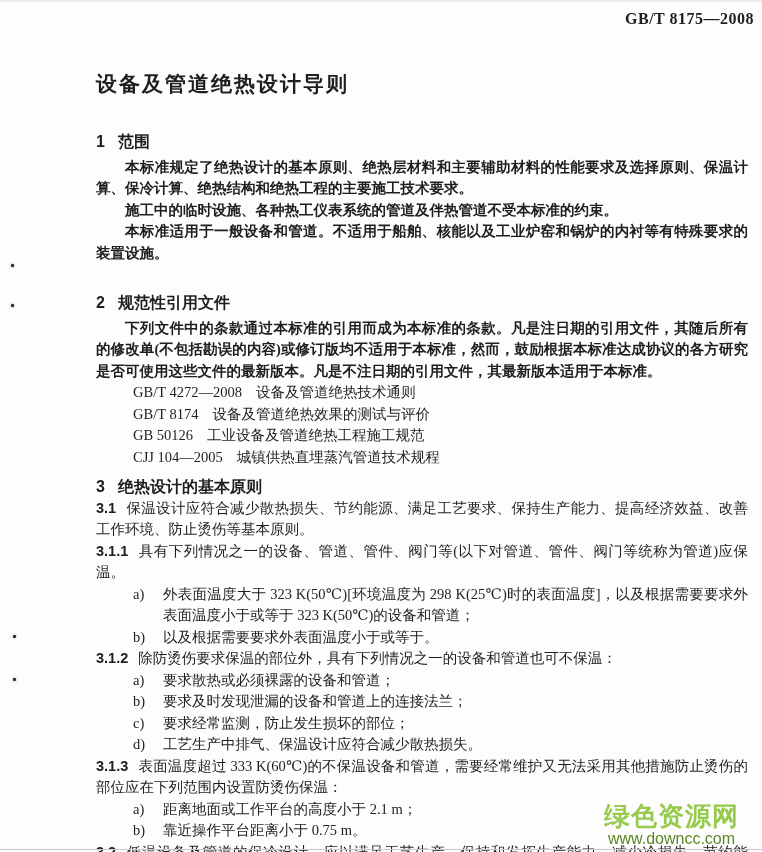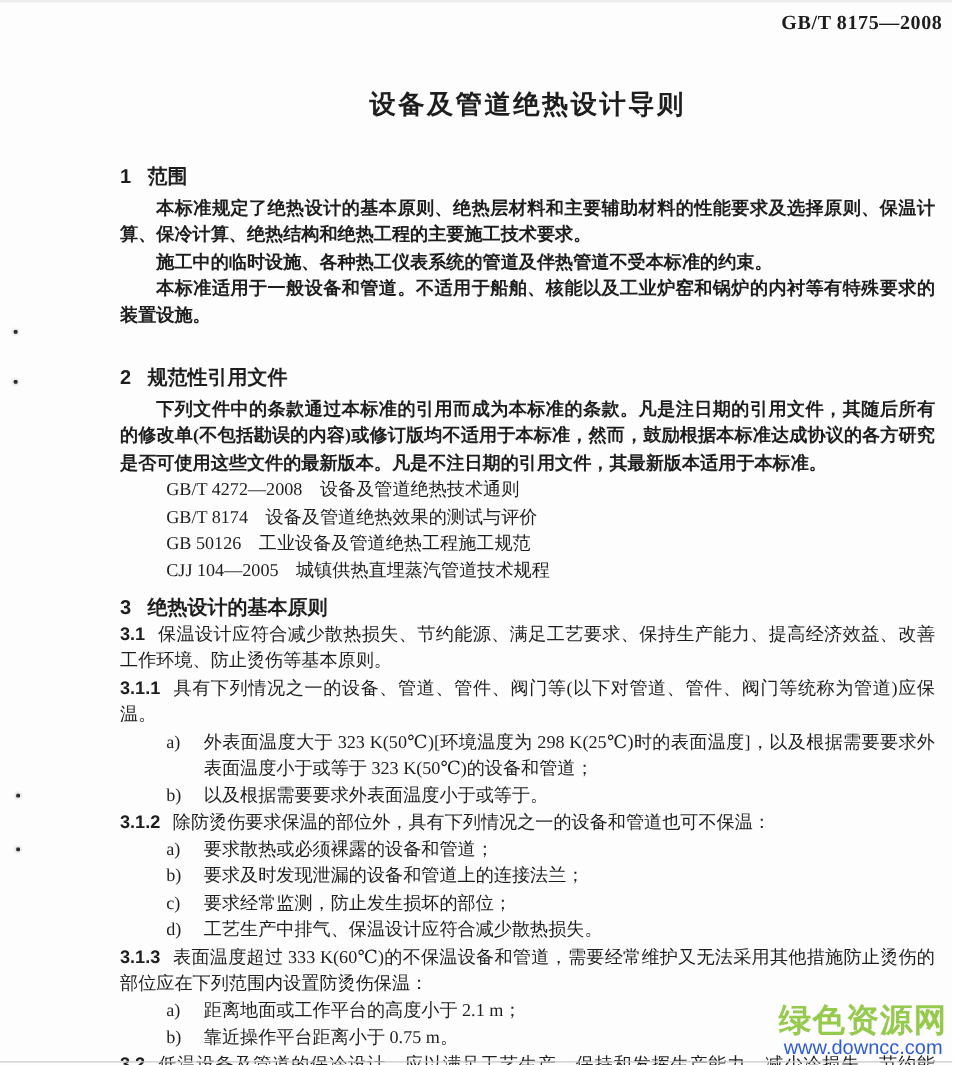--- a/index.html
+++ b/index.html
@@ -11,21 +11,21 @@
   }
   .content{
     position:absolute;left:96px;top:6px;width:652px;z-index:2;
     font-size:14.5px;line-height:21.5px;text-align:justify;
   }
   .std-number{
     text-align:right;font-weight:bold;font-size:16px;letter-spacing:.5px;
     margin:0 -6px 0 0;line-height:22px;
   }
   .doc-title{
-    margin:40px 0 0 0;text-align:center;font-weight:bold;font-size:21px;
+    margin:40px 0 0 0;font-weight:bold;font-size:21px;
     letter-spacing:2px;line-height:28px;
     font-family:"Liberation Sans","DejaVu Sans",sans-serif;
   }
   .sec-h{
     font-family:"Liberation Sans","DejaVu Sans",sans-serif;
     font-weight:bold;font-size:16px;line-height:21.5px;margin:0;
   }
   .sec-h .sec-num{margin-right:13px;}
   .mt-h1{margin-top:33px;}
   .mt-h2{margin-top:28px;}
@@ -37,25 +37,25 @@
   .clause-num{
     font-family:"Liberation Sans","DejaVu Sans",sans-serif;
     font-weight:bold;margin-right:10px;
   }
   .ref{padding-left:37px;}
   .ref-code{margin-right:14px;}
   .item{display:flex;padding-left:37px;}
   .item-label{flex:0 0 30px;}
   .item-text{flex:1;text-align:justify;}
   .watermark{
-    position:absolute;right:4px;bottom:5px;z-index:1;text-align:center;
+    position:absolute;right:23px;bottom:5px;z-index:1;text-align:center;
     font-family:"Liberation Sans","DejaVu Sans",sans-serif;opacity:.92;
   }
   .wm-name{font-size:26px;font-weight:bold;color:#8dc63f;letter-spacing:1px;line-height:27px;}
-  .wm-url{font-size:16px;color:#1d4ed8;line-height:17px;}
+  .wm-url{font-size:16px;color:#4d7c0f;line-height:17px;}
   .speck{position:absolute;width:3px;height:3px;background:#2b2b2b;border-radius:1px;
     box-shadow:0 0 2px 1px rgba(120,120,120,.25);z-index:3;}
   .speck-1{left:11px;top:262px;}
   .speck-2{left:11px;top:302px;}
   .speck-3{left:13px;top:633px;}
   .speck-4{left:13px;top:676px;}
   .scan-bottom-edge{position:absolute;left:0;bottom:2px;width:100%;height:1px;background:#c9c9c9;z-index:4;}
 </style>
 </head>
 <body>

